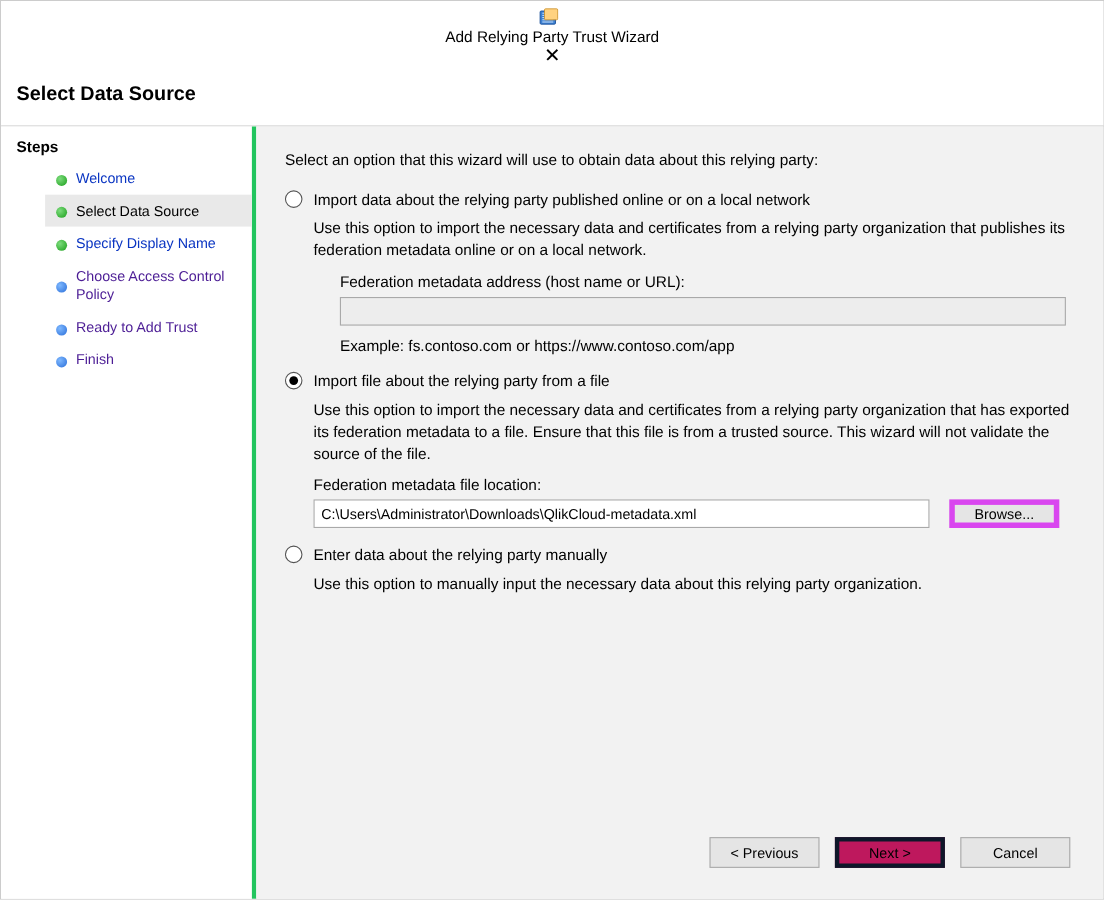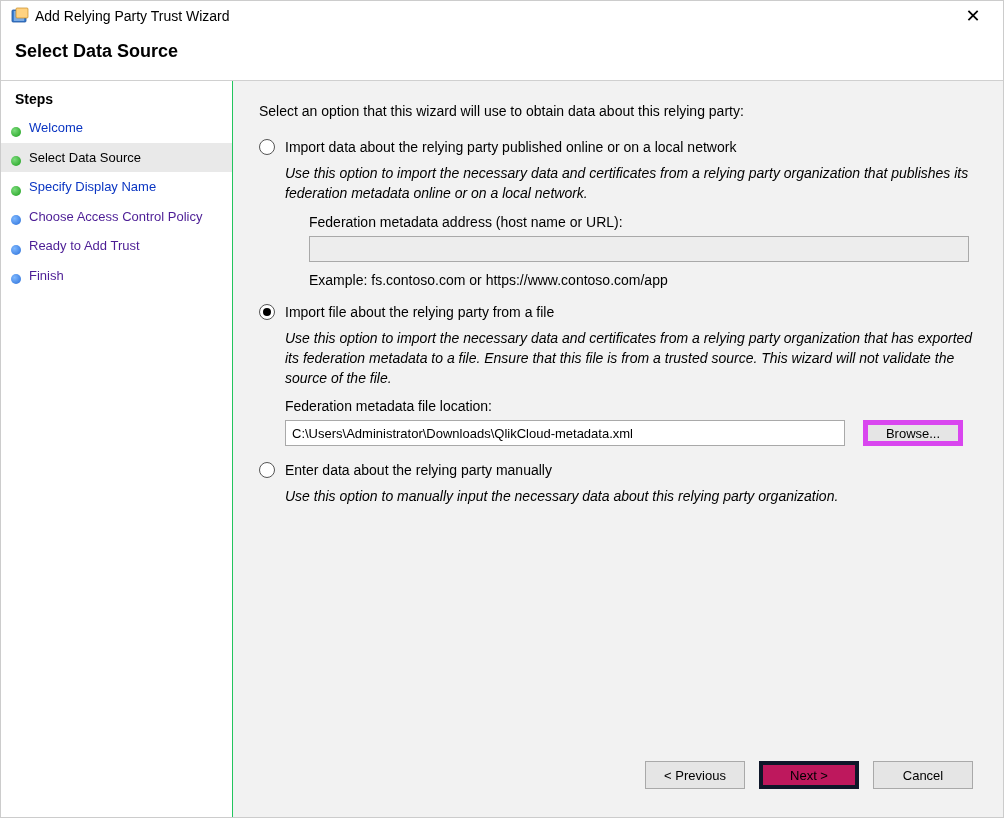--- a/index.html
+++ b/index.html
@@ -21,20 +21,21 @@
       height: 100%;
       display: flex;
       flex-direction: column;
       border: 1px solid #ccc;
     }
     .titlebar {
       display: flex;
       align-items: center;
       padding: 6px 10px 4px 10px;
       background: #ffffff;
+      flex-direction: column;
     }
     .titlebar-icon {
       width: 18px;
       height: 18px;
       margin-right: 6px;
     }
     .titlebar-text {
       font-size: 14px;
       flex: 1;
     }
@@ -56,34 +57,35 @@
     }
     .body-area {
       flex: 1;
       display: flex;
       border-top: 1px solid #d0d0d0;
       min-height: 0;
     }
     .sidebar {
       width: 232px;
       background: #ffffff;
-      border-right: 1px solid #22c55e;
+      border-right: 4px solid #22c55e;
       padding: 8px 0 0 0;
     }
     .sidebar-heading {
       font-weight: 700;
       font-size: 14px;
       padding: 2px 14px 6px 14px;
     }
     .step-item {
       display: flex;
-      align-items: flex-end;
+      align-items: center;
       padding: 6px 10px 6px 10px;
       gap: 8px;
       line-height: 1.35;
+      margin-left: 40px;
     }
     .step-item.selected {
       background: #e9e9e9;
     }
     .step-bullet {
       width: 10px;
       height: 10px;
       border-radius: 50%;
       margin-top: 4px;
       flex-shrink: 0;
@@ -147,21 +149,20 @@
       border-radius: 50%;
     }
     .radio-label {
       font-size: 14px;
     }
     .option-desc {
       font-size: 14px;
       margin-left: 26px;
       margin-bottom: 10px;
       line-height: 1.45;
-      font-style: italic;
     }
     .field-block {
       margin-left: 50px;
       margin-right: 8px;
     }
     .field-label {
       font-size: 14px;
       margin-bottom: 6px;
     }
     .text-input {

